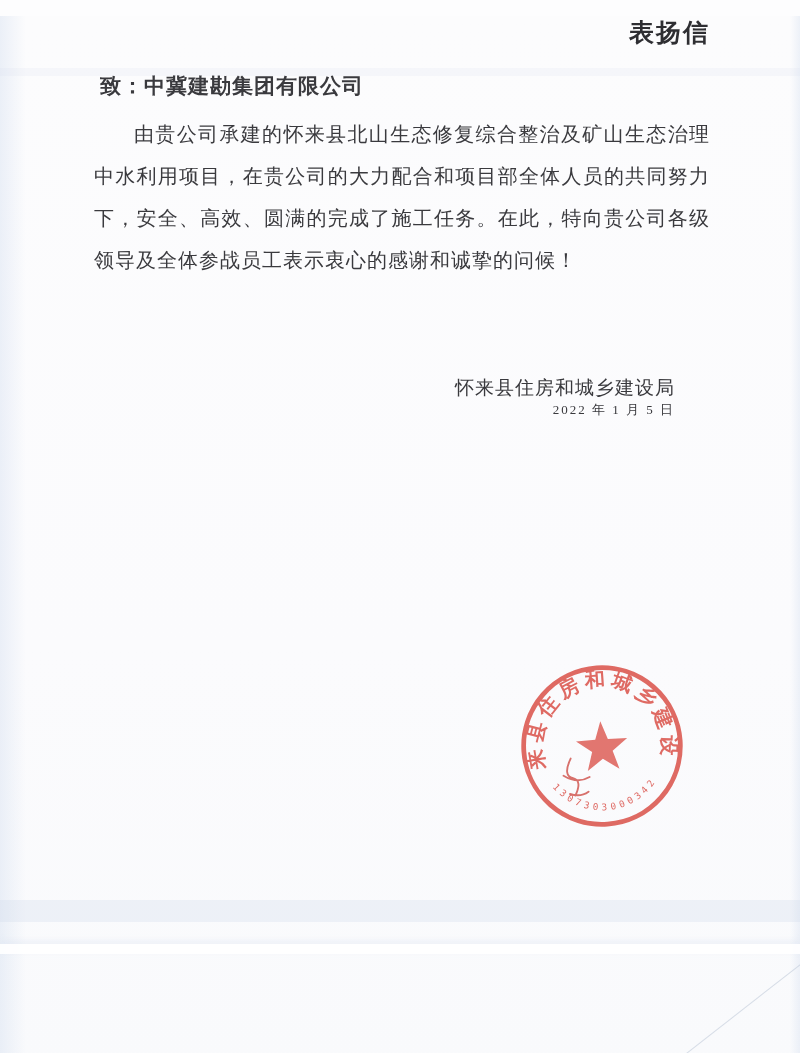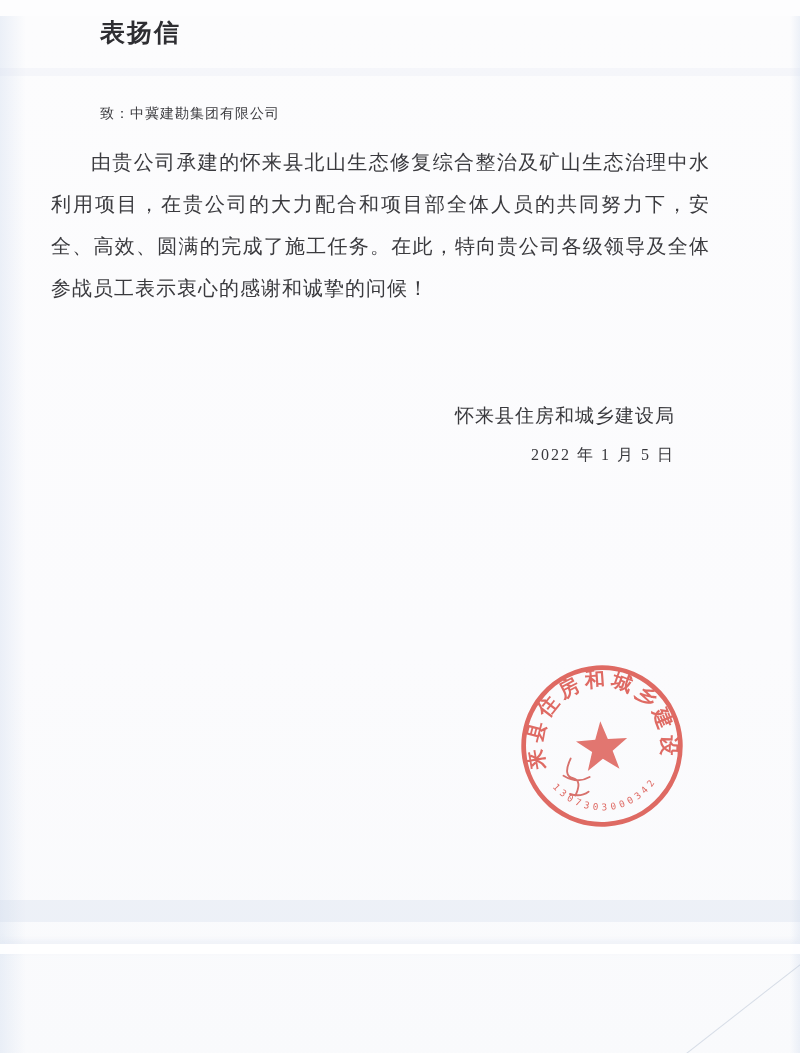--- a/index.html
+++ b/index.html
@@ -44,55 +44,56 @@
   }
   .scan-crease {
     position: absolute; left: 648px; top: 985px; width: 210px; height: 1px;
     background: rgba(185,196,214,.55);
     transform: rotate(-38deg);
     pointer-events: none;
   }
 
   .title {
     margin: 16px 90px 0 100px;
-    text-align: left;
+    text-align: right;
     font-size: 25px;
     font-weight: bold;
     color: #2e2e32;
     letter-spacing: 2px;
   }
   .salutation {
-    margin: 50px 90px 0 100px;
-    font-size: 14px;
+    margin: 22px 90px 0 100px;
+    font-size: 21px;
     letter-spacing: 1px;
     line-height: 30px;
+    font-weight: bold;
   }
   .body-text { margin-top: 12px; }
   .para {
-    margin: 0 90px 2px 51px;
+    margin: 0 90px 2px 94px;
     font-size: 20px;
     letter-spacing: 1px;
     line-height: 42px;
     text-indent: 2em;
     text-align: justify;
     text-justify: inter-ideograph;
   }
   .sign-block {
     margin-top: 94px;
     text-align: right;
     padding-right: 125px;
   }
   .signature {
     font-size: 19px;
     letter-spacing: 1px;
     color: #39393d;
   }
   .sign-date {
-    margin-top: 16px;
-    font-size: 16px;
+    margin-top: 0;
+    font-size: 13px;
     letter-spacing: 2px;
     color: #39393d;
   }
   .seal {
     position: absolute;
     left: 519px; top: 647px;
     width: 166px; height: 166px;
     opacity: .82;
     mix-blend-mode: multiply;
     transform: rotate(-4deg);

